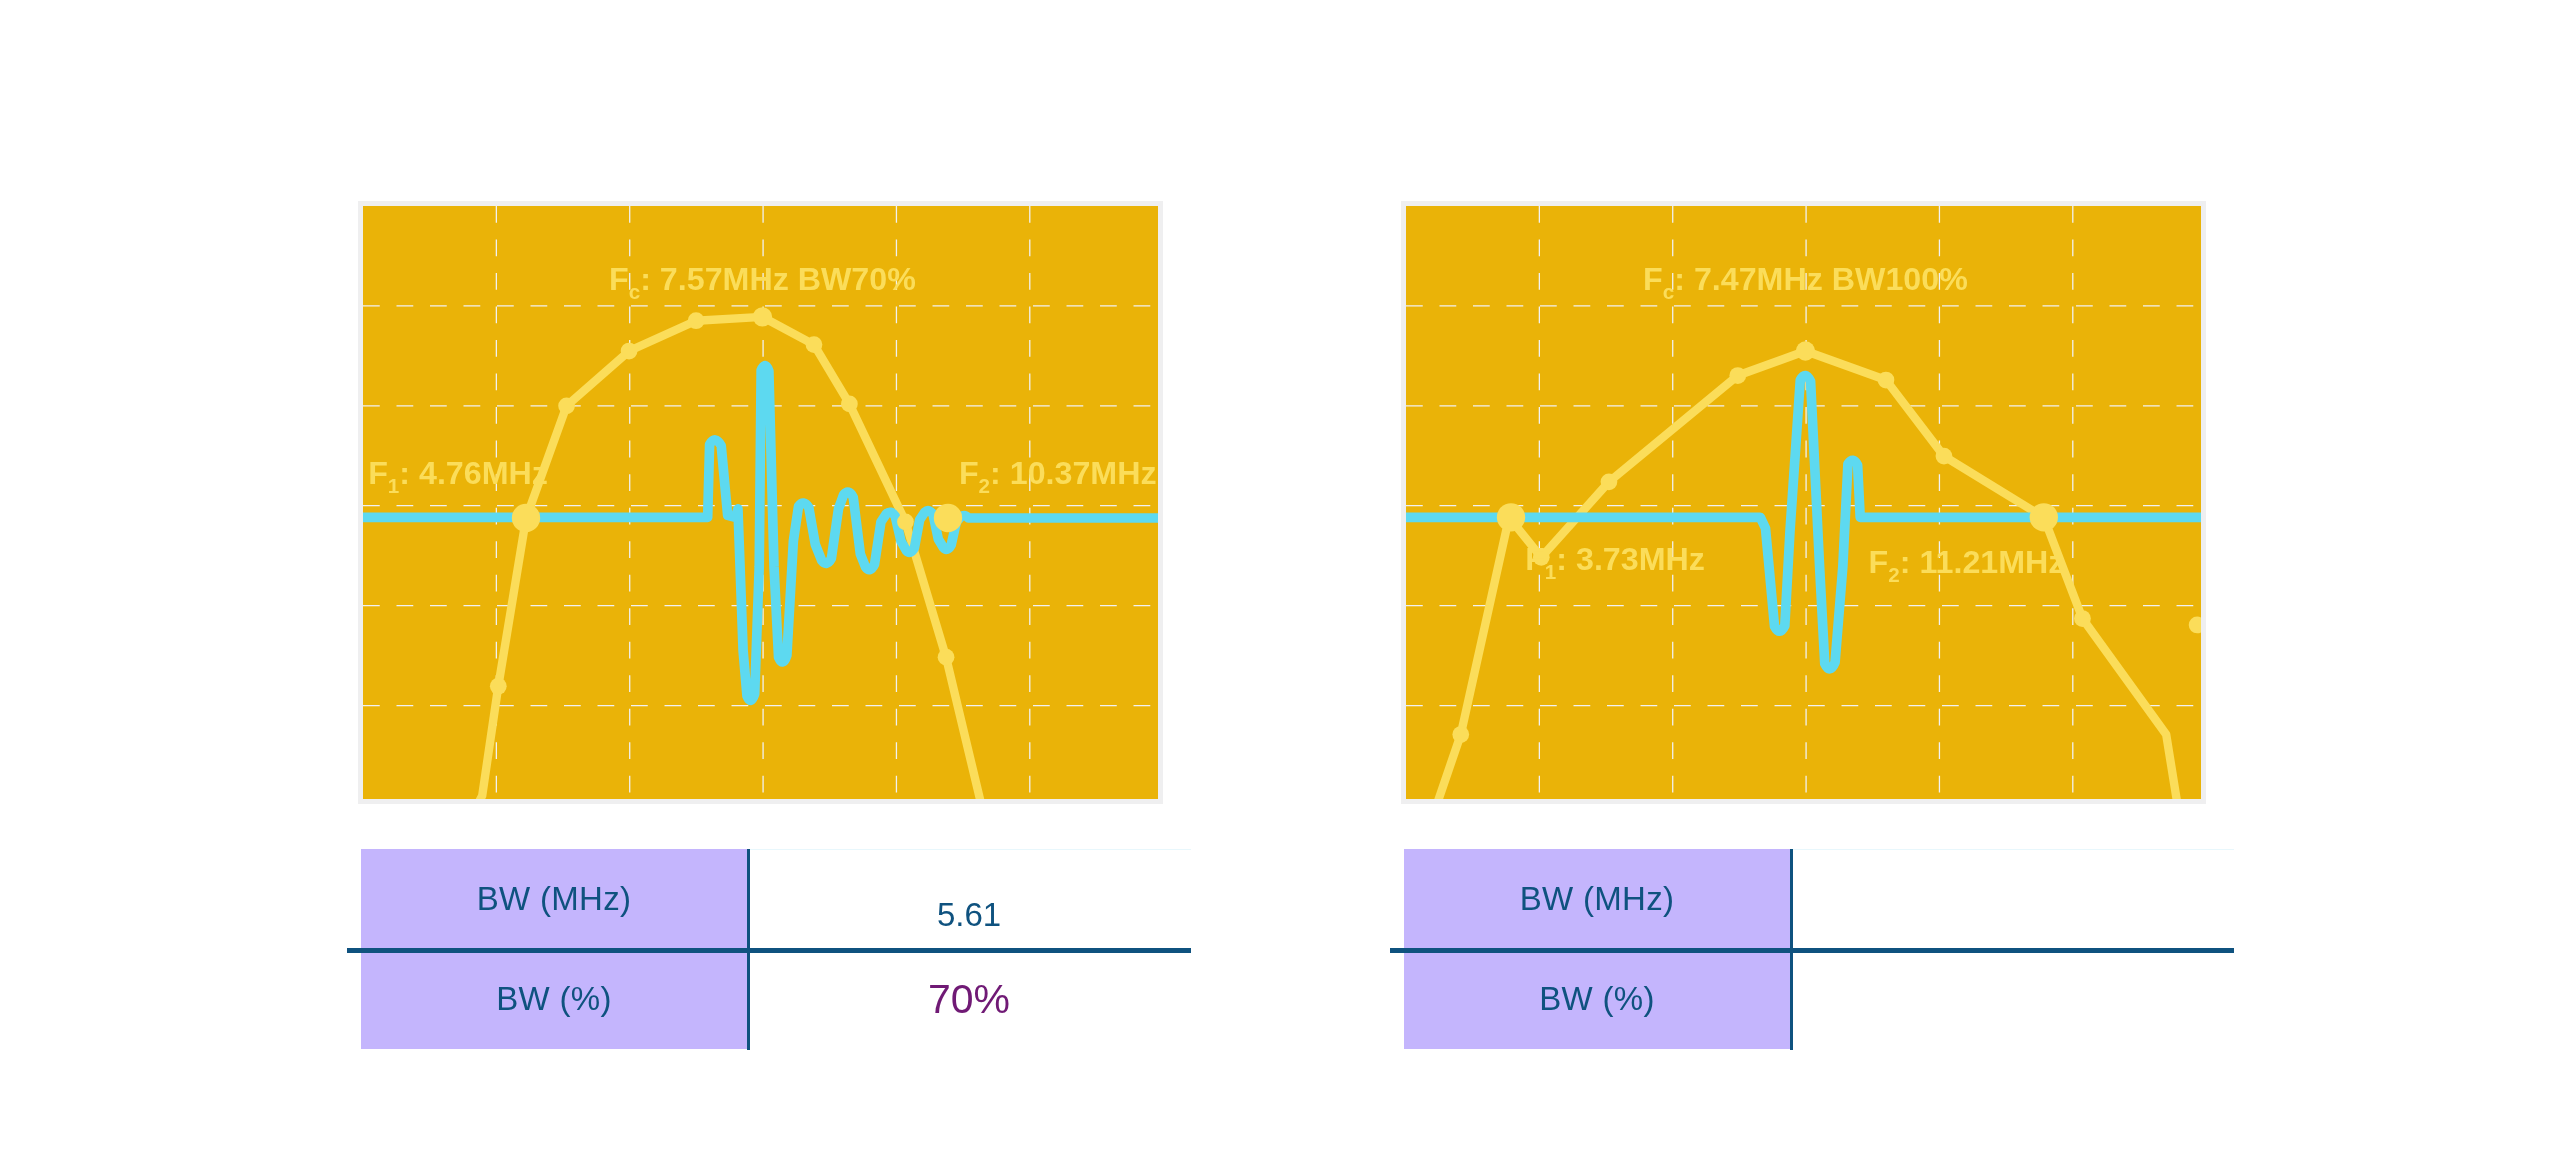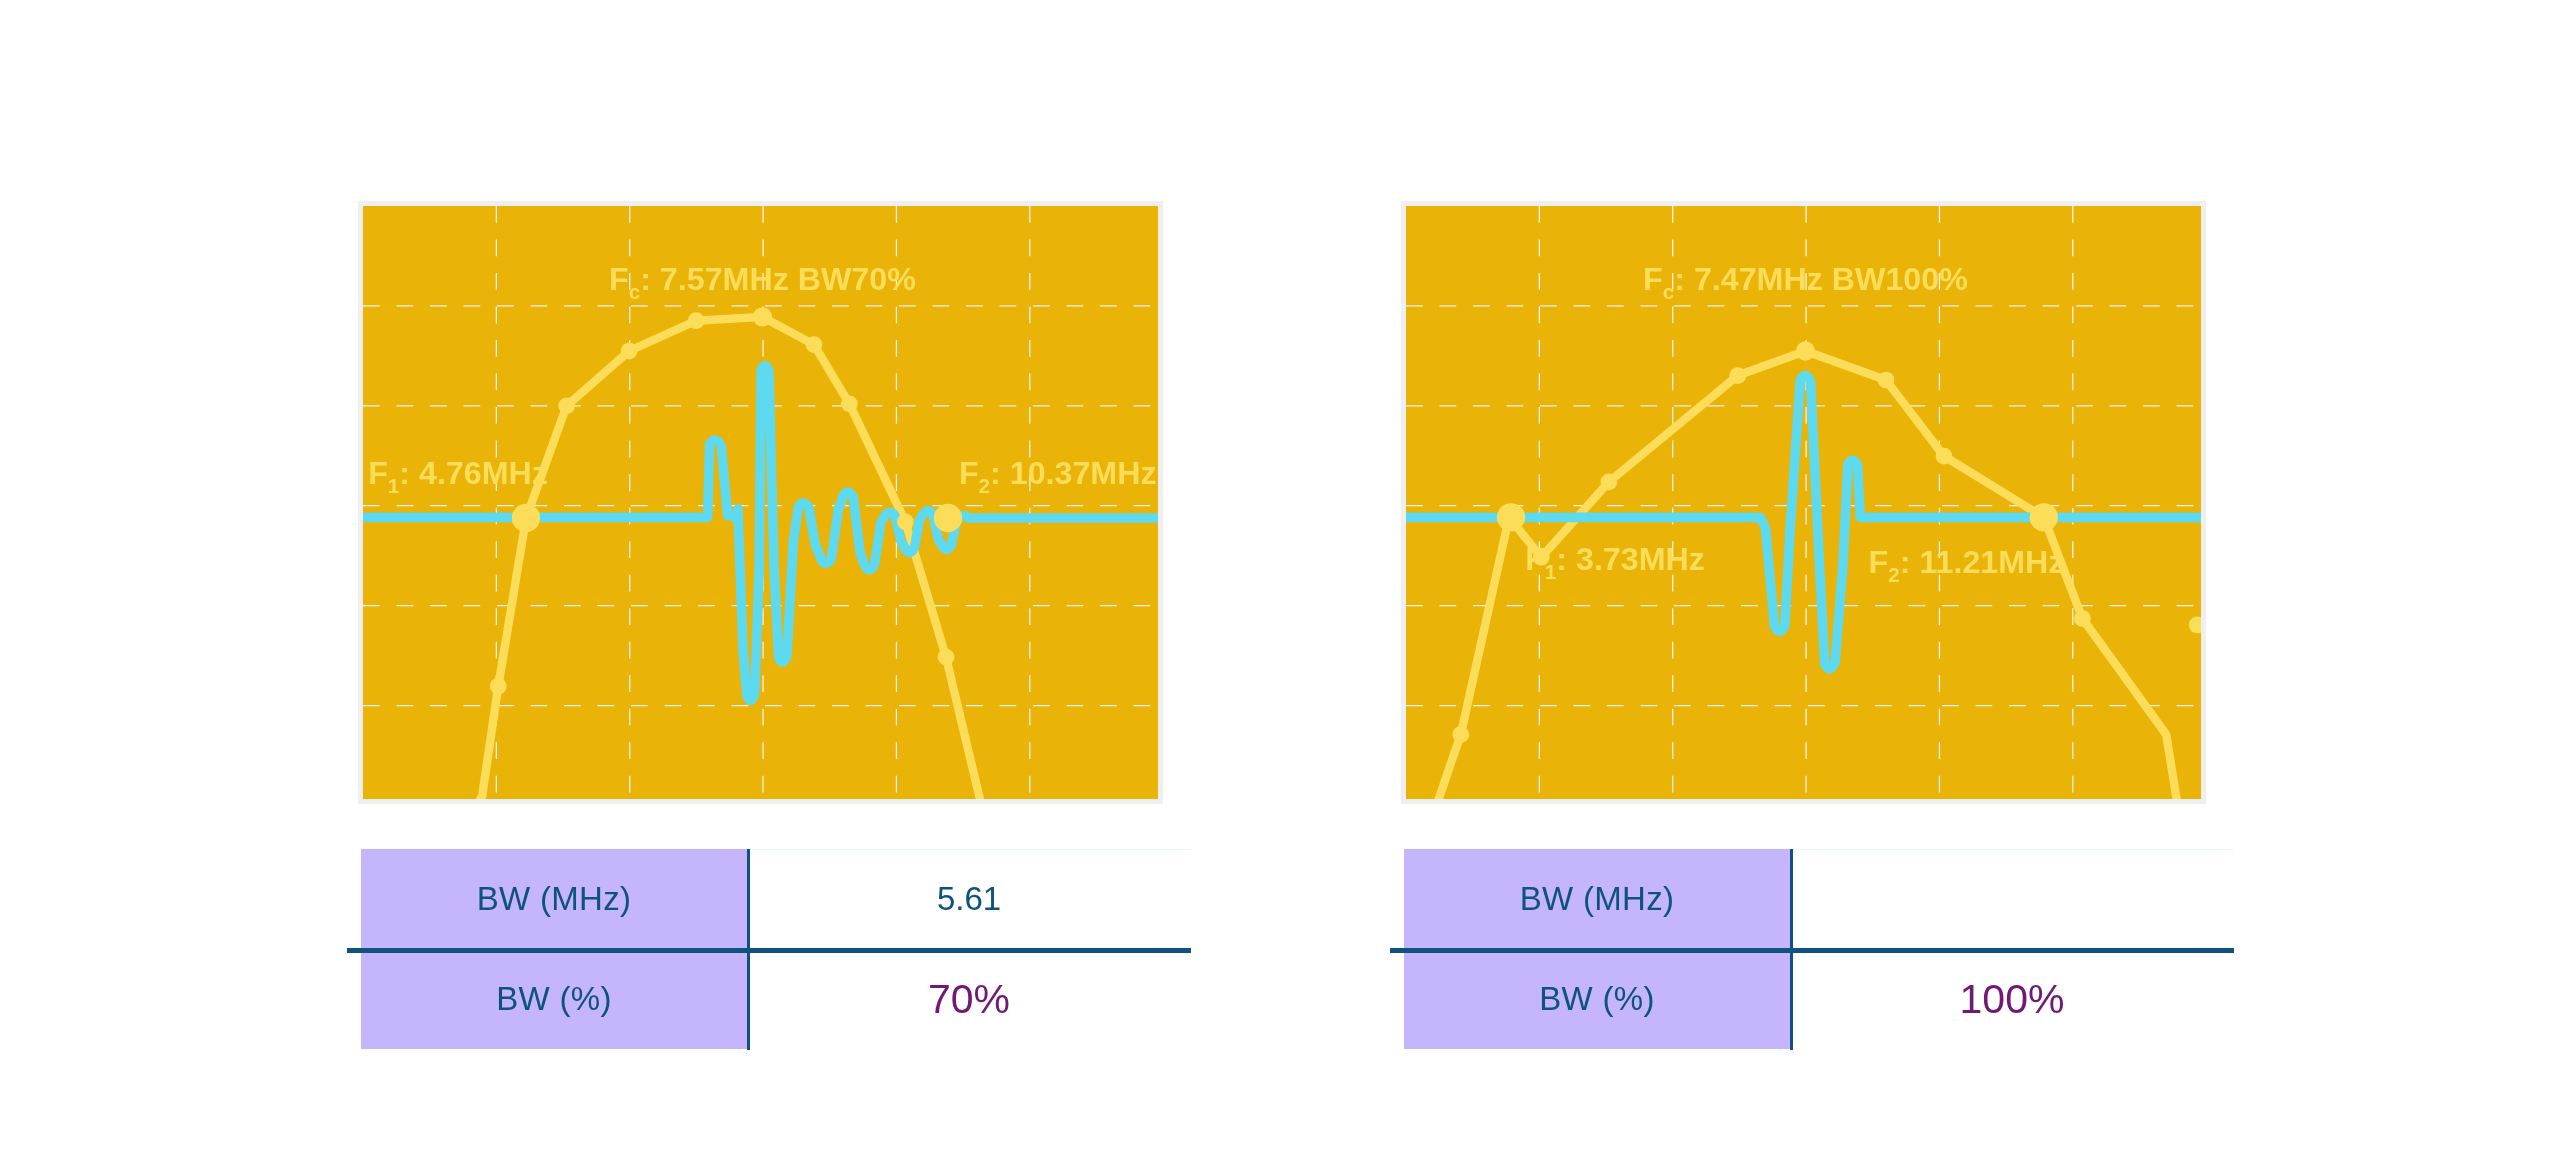--- a/index.html
+++ b/index.html
@@ -42,21 +42,21 @@
     font-size:33px;
     letter-spacing:0.3px;
     box-sizing:border-box;
   }
   .bw-value{
     position:absolute;left:386px;top:0;
     width:444px;height:100px;
     display:flex;align-items:center;justify-content:center;
     box-sizing:border-box;
   }
-  .bw-value.num{color:#0F527F;font-size:33px;}
+  .bw-value.num{color:#0F527F;font-size:33px;margin-top:16px;}
   .bw-value.pct{color:#701a75;font-size:41px;font-weight:normal;}
   .tbl-vline{
     position:absolute;left:386px;top:0;width:3.2px;height:201px;
     background:#0F527F;
   }
   .tbl-hline{
     position:absolute;left:-14px;top:99px;width:844px;height:4.5px;
     background:#0F527F;
   }
   .tbl-topline{
@@ -218,20 +218,19 @@
 
   <div class="bw-table">
     <div class="tbl-topline"></div>
 
     <div class="bw-row r1">
       <div class="bw-label">BW (MHz)</div>
     </div>
 
     <div class="bw-row r2">
       <div class="bw-label">BW (%)</div>
-      <div class="bw-value pct">100%</div>
     </div>
 
     <div class="tbl-vline"></div>
     <div class="tbl-hline"></div>
   </div>
 </div>
 
 
 </body></html>

